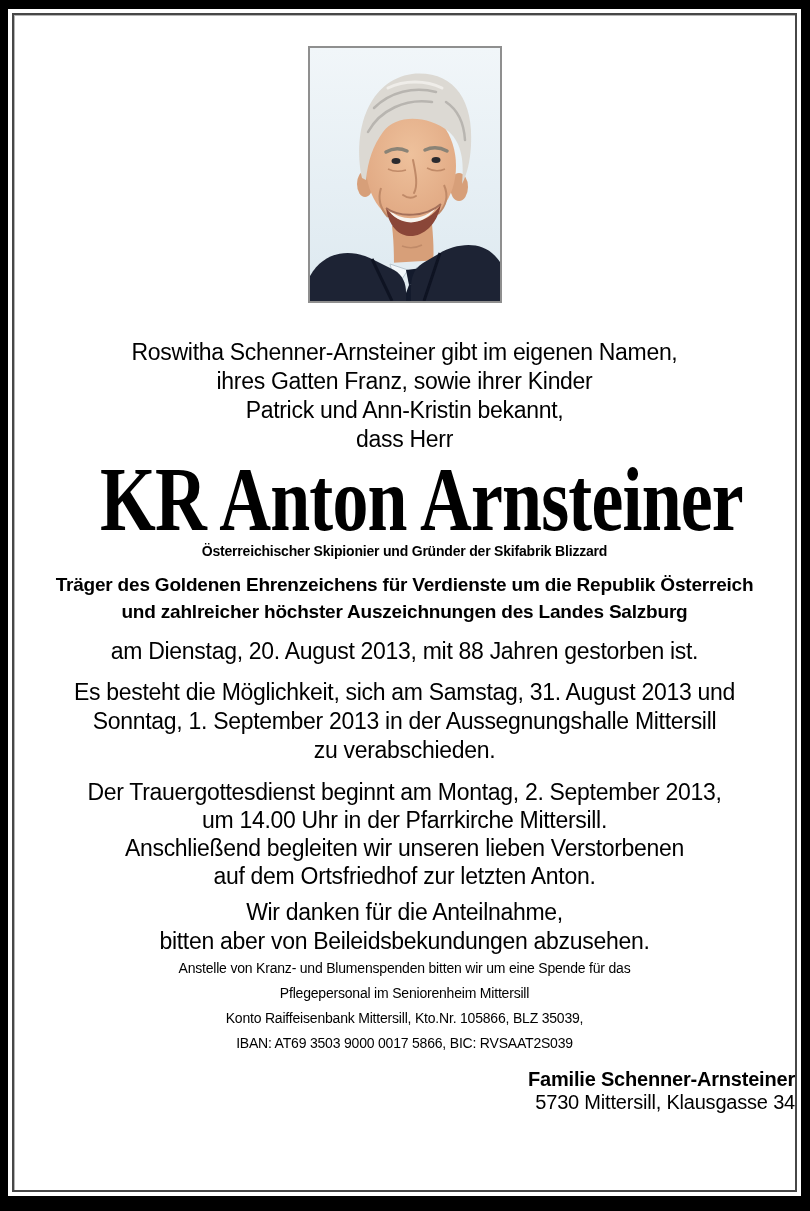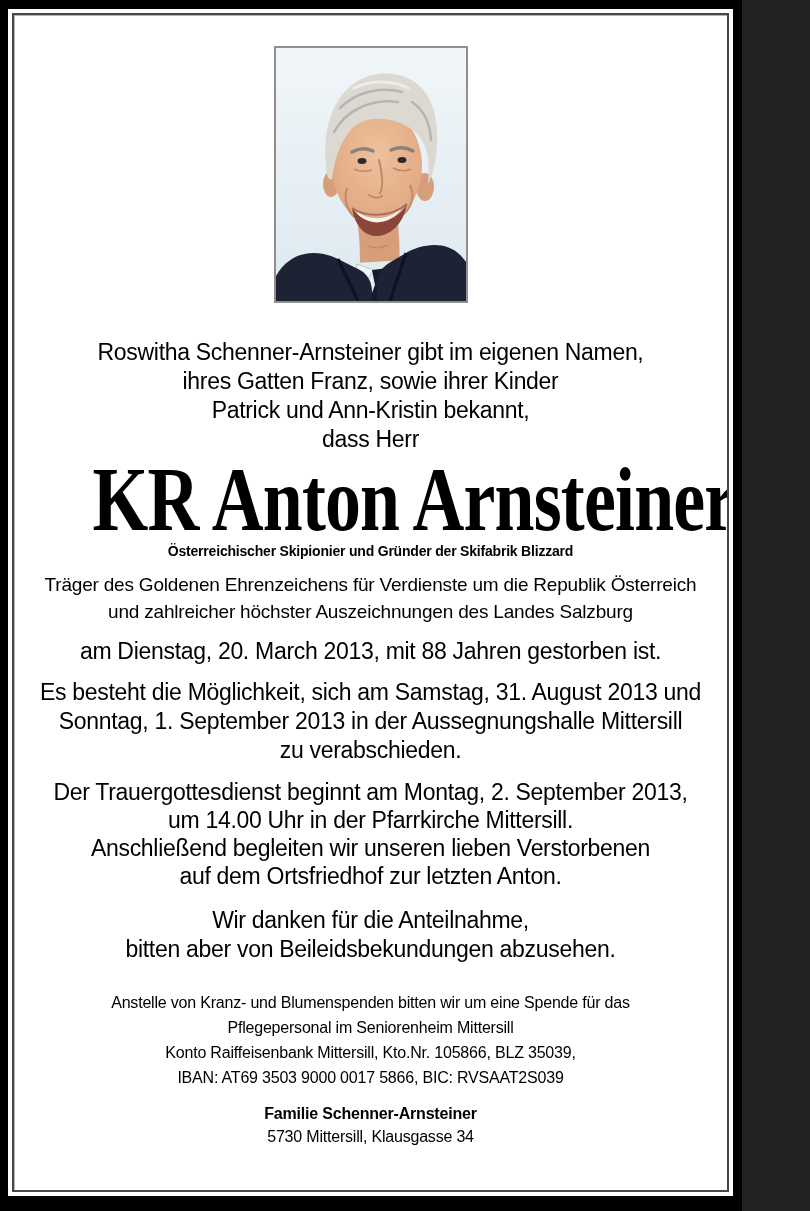--- a/index.html
+++ b/index.html
@@ -1,18 +1,18 @@
 <!DOCTYPE html>
 <html lang="de"><head>
 <meta charset="utf-8">
 <style>
   html,body{margin:0;padding:0;background:#222;}
   .page{
     position:relative;
-    width:742px;height:1211px;
+    width:810px;height:1211px;
     background:#000;
     box-sizing:border-box;
     font-family:"Liberation Sans", sans-serif;
     color:#000;
     overflow:hidden;
   }
   
   .sheet{
     position:absolute;
     left:8px; top:9px; right:9px; bottom:15px;
@@ -54,39 +54,39 @@
     transform:scaleX(0.78);
     transform-origin:center;
     white-space:nowrap;
   }
   .subtitle{
     margin-top:4px;
     font-size:14px;font-weight:bold;letter-spacing:-0.2px;line-height:24px;
   }
   .honors{
     margin-top:8px;
-    font-size:19px;font-weight:normal;letter-spacing:-0.2px;line-height:27px;
+    font-size:19px;font-weight:bold;letter-spacing:-0.2px;line-height:27px;
   }
   .death-line{
     margin-top:12px;
     font-size:23px;letter-spacing:-0.3px;line-height:29px;
   }
   .para{
     font-size:23px;letter-spacing:-0.3px;line-height:29px;
   }
   .para-farewell{margin-top:12px;}
   .para-service{margin-top:13px;line-height:28px;}
-  .para-thanks{margin-top:16px;}
+  .para-thanks{margin-top:8px;}
   .para-donation{
-    margin-top:26px;
-    font-size:16px;letter-spacing:-0.2px;line-height:25px;
+    margin-top:0;
+    font-size:14px;letter-spacing:-0.2px;line-height:25px;
   }
   .family{
     margin-top:12px;
-    font-size:16px;letter-spacing:-0.2px;line-height:23px;
+    font-size:20px;letter-spacing:-0.2px;line-height:23px;text-align:right;
   }
   .family .fam-name{font-weight:bold;}
 </style>
 </head>
 <body>
 
 <div class="page">
   <div class="sheet">
     <div class="content-frame">
 
@@ -159,21 +159,21 @@
 
       <h1 class="name">KR Anton Arnsteiner</h1>
 
       <div class="subtitle line">Österreichischer Skipionier und Gründer der Skifabrik Blizzard</div>
 
       <div class="honors">
         <div class="line">Träger des Goldenen Ehrenzeichens für Verdienste um die Republik Österreich</div>
         <div class="line">und zahlreicher höchster Auszeichnungen des Landes Salzburg</div>
       </div>
 
-      <div class="death-line line">am Dienstag, 20. March 2013, mit 88 Jahren gestorben ist.</div>
+      <div class="death-line line">am Dienstag, 20. August 2013, mit 88 Jahren gestorben ist.</div>
 
       <div class="para para-farewell">
         <div class="line">Es besteht die Möglichkeit, sich am Samstag, 31. August 2013 und</div>
         <div class="line">Sonntag, 1. September 2013 in der Aussegnungshalle Mittersill</div>
         <div class="line">zu verabschieden.</div>
       </div>
 
       <div class="para para-service">
         <div class="line">Der Trauergottesdienst beginnt am Montag, 2. September 2013,</div>
         <div class="line">um 14.00 Uhr in der Pfarrkirche Mittersill.</div>

